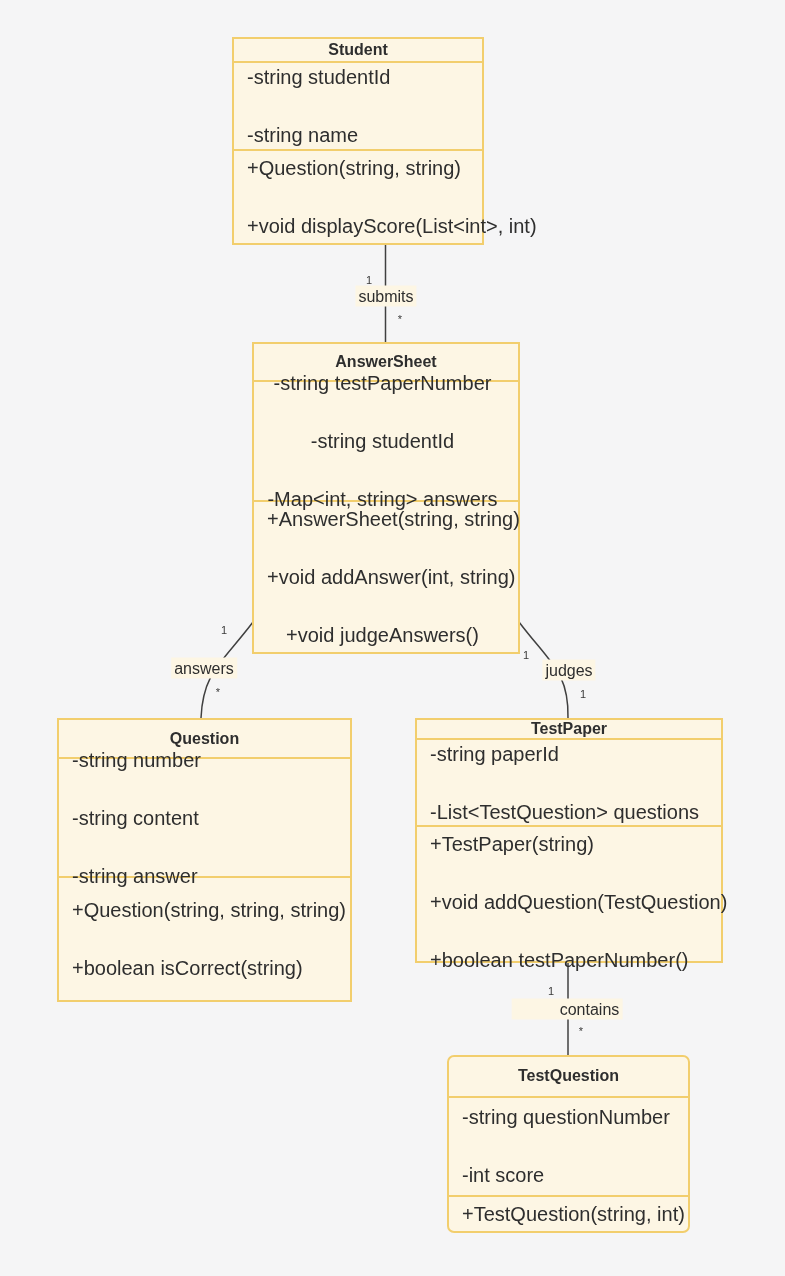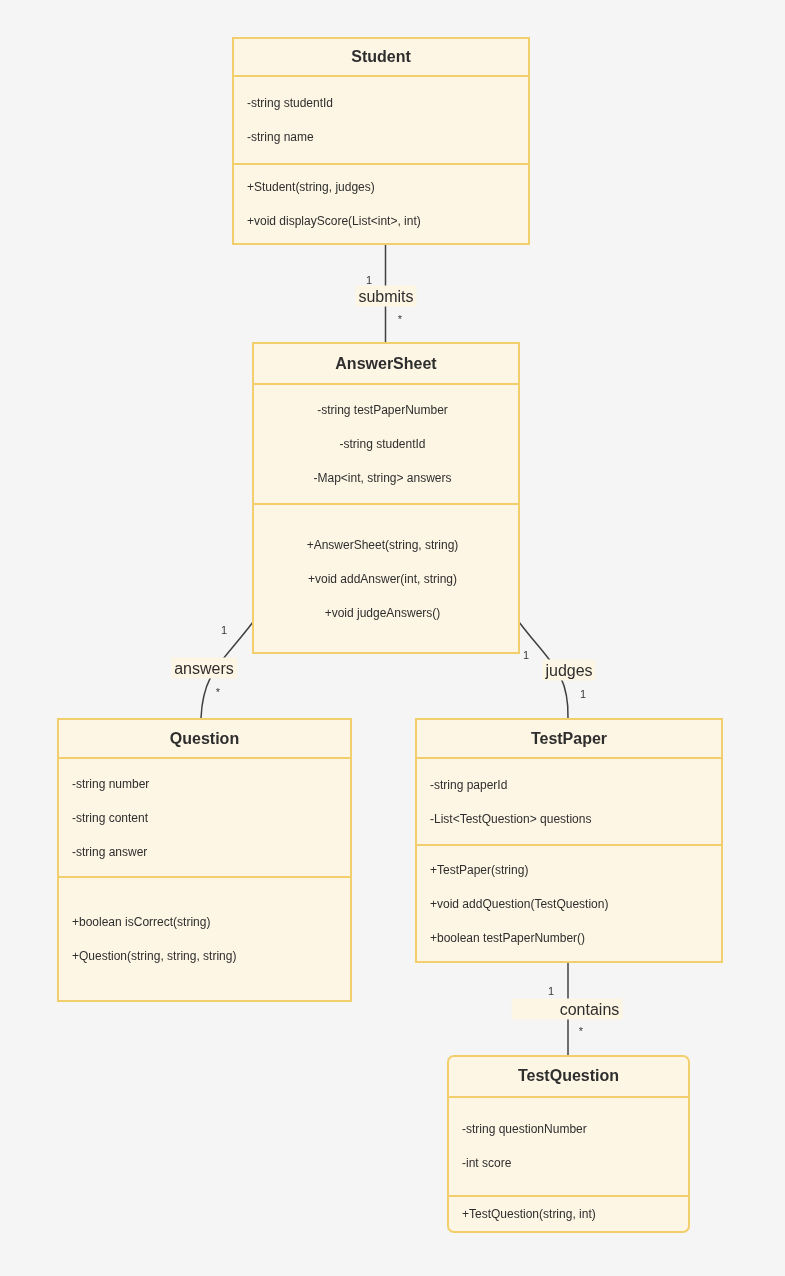--- a/index.html
+++ b/index.html
@@ -46,21 +46,22 @@
     font-weight: bold;
     font-size: 16px;
   }
   .class-section {
     box-sizing: border-box;
     display: flex;
     flex-direction: column;
     justify-content: center;
     padding-left: 13px;
     padding-right: 20px;
-    font-size: 12px;
+    font-size: 20px;
+    gap: 24px;
   }
   .class-attrs {
     border-bottom: 2px solid var(--box-border, #f2ce6d);
   }
   .class-methods { flex: 1; }
   .member { line-height: 34px; white-space: nowrap; }
   .edge-label {
     position: absolute;
     transform: translate(-50%, -50%);
     background: var(--box-fill, #fdf6e4);
@@ -84,28 +85,28 @@
 
 <div class="canvas">
 
   <svg class="edges" viewBox="0 0 785 1276">
     <path d="M385.5,245 L385.5,342"></path>
     <path d="M253,622 C222,663 203,672 201,718"></path>
     <path d="M519,622 C550,663 569,672 568,718"></path>
     <path d="M568,963 L568,1055"></path>
   </svg>
 
-  <div class="class-box" style="left:232px; top:37px; width:298px; height:208px;">
+  <div class="class-box" style="left:232px; top:37px; width:252px; height:208px;">
     <div class="class-title" style="height:38px;">Student</div>
     <div class="class-section class-attrs" style="height:88px;">
       <div class="member">-string studentId</div>
       <div class="member">-string name</div>
     </div>
     <div class="class-section class-methods">
-      <div class="member">+Student(string, judges)</div>
+      <div class="member">+Question(string, string)</div>
       <div class="member">+void displayScore(List&lt;int&gt;, int)</div>
     </div>
   </div>
 
   <div class="class-box" style="left:252px; top:342px; width:268px; height:312px;text-align:center;">
     <div class="class-title" style="height:41px;">AnswerSheet</div>
     <div class="class-section class-attrs" style="height:120px;">
       <div class="member">-string testPaperNumber</div>
       <div class="member">-string studentId</div>
       <div class="member">-Map&lt;int, string&gt; answers</div>
@@ -118,22 +119,22 @@
   </div>
 
   <div class="class-box" style="left:57px; top:718px; width:295px; height:284px;">
     <div class="class-title" style="height:39px;">Question</div>
     <div class="class-section class-attrs" style="height:119px;">
       <div class="member">-string number</div>
       <div class="member">-string content</div>
       <div class="member">-string answer</div>
     </div>
     <div class="class-section class-methods">
+      <div class="member">+Question(string, string, string)</div>
       <div class="member">+boolean isCorrect(string)</div>
-      <div class="member">+Question(string, string, string)</div>
     </div>
   </div>
 
   <div class="class-box" style="left:415px; top:718px; width:308px; height:245px;">
     <div class="class-title" style="height:39px;">TestPaper</div>
     <div class="class-section class-attrs" style="height:87px;">
       <div class="member">-string paperId</div>
       <div class="member">-List&lt;TestQuestion&gt; questions</div>
     </div>
     <div class="class-section class-methods">

